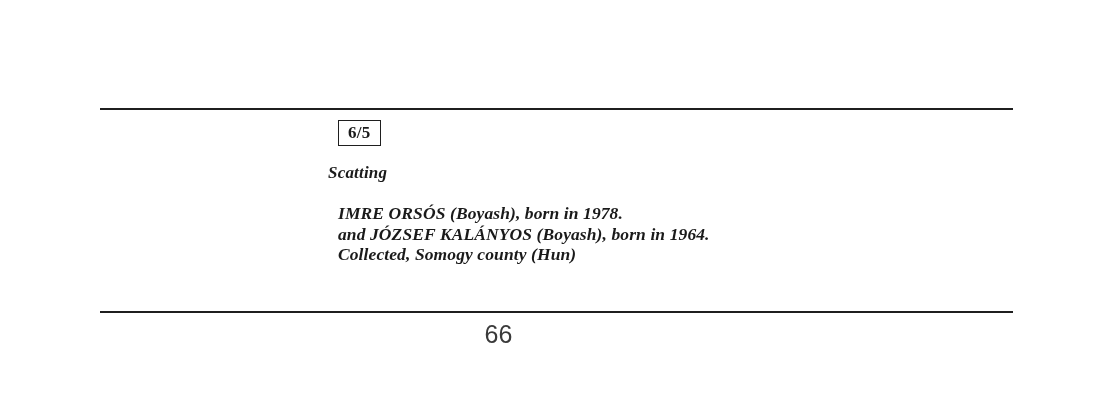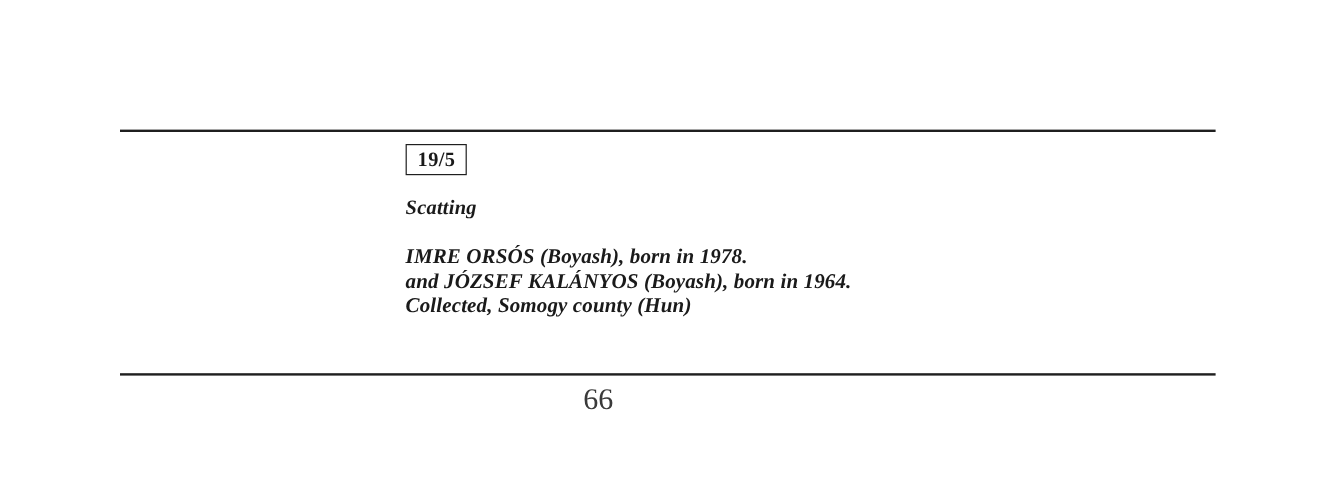--- a/index.html
+++ b/index.html
@@ -38,21 +38,21 @@
     font-family: "Liberation Serif", serif;
     font-weight: bold;
     font-size: 17px;
     line-height: 1;
     letter-spacing: 0.3px;
     background: #ffffff;
   }
 
   .genre {
     position: absolute;
-    left: 338px;
+    left: 328px;
     top: 163px;
     font-family: "Liberation Serif", serif;
     font-weight: bold;
     font-style: italic;
     font-size: 17px;
     letter-spacing: 0.2px;
   }
 
   .credits {
     position: absolute;
@@ -67,33 +67,33 @@
     white-space: nowrap;
   }
   .credits .line { display: block; font-family: Liberation Serif, serif; }
 
   .folio {
     position: absolute;
     left: 0;
     top: 320px;
     width: 997px;
     text-align: center;
-    font-family: Liberation Serif, serif;
+    font-family: Liberation Sans, sans-serif;
     font-size: 25px;
     color: #3a3a3a;
   }
 </style>
 </head>
 <body>
 
 <div class="page">
 
   <div class="rule rule-top"></div>
 
-  <div class="track-label">19/5</div>
+  <div class="track-label">6/5</div>
 
   <div class="genre">Scatting</div>
 
   <div class="credits">
     <span class="line">IMRE ORSÓS (Boyash), born in 1978.</span>
     <span class="line">and JÓZSEF KALÁNYOS (Boyash), born in 1964.</span>
     <span class="line">Collected, Somogy county (Hun)</span>
   </div>
 
   <div class="rule rule-bottom"></div>

